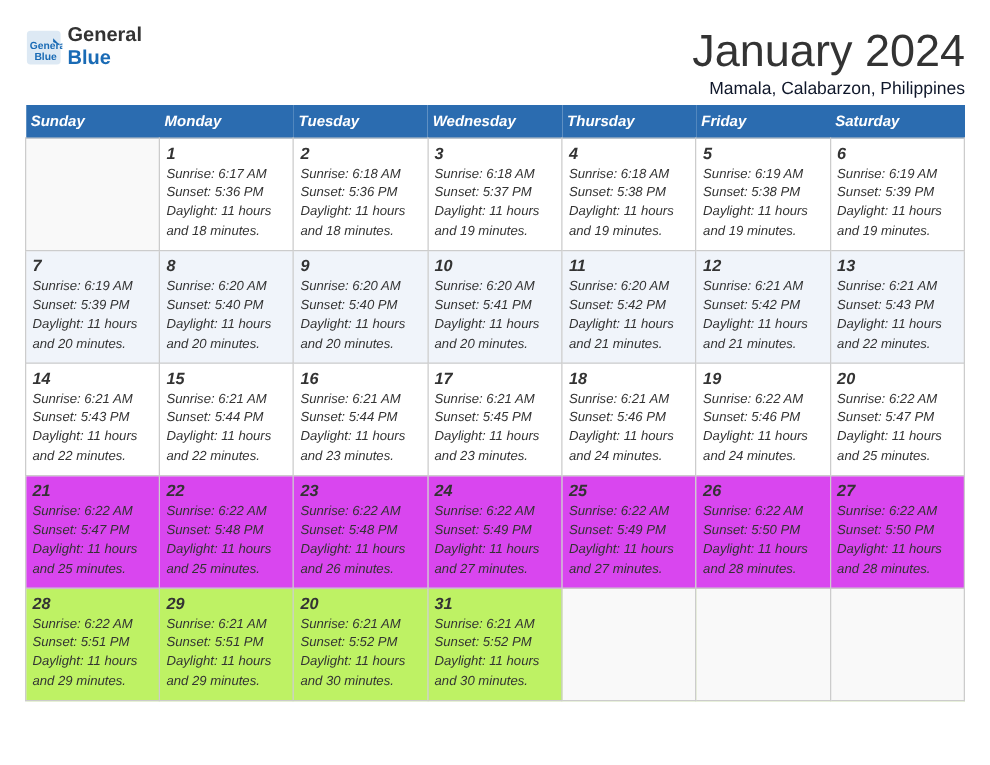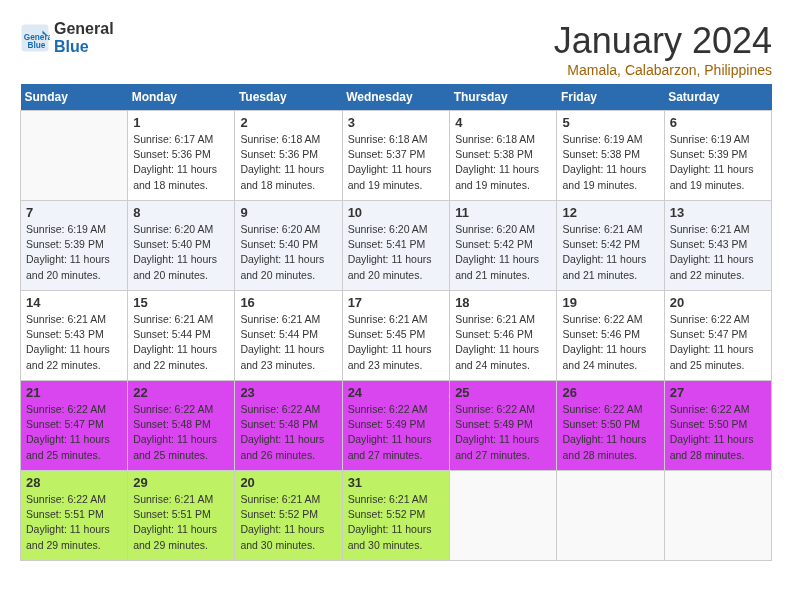--- a/index.html
+++ b/index.html
@@ -28,26 +28,27 @@
     .title-section {
       text-align: right;
     }
     .calendar-title {
       font-size: 36px;
       font-weight: normal;
       color: #333;
     }
     .calendar-subtitle {
       font-size: 14px;
-      color: #a16207;
+      color: #0f172a;
     }
     .calendar-table {
       width: 100%;
       border-collapse: collapse;
       font-size: 11px;
+      font-style: italic;
     }
     .calendar-table th {
       background-color: #2b6cb0;
       color: #fff;
       padding: 6px 4px;
       text-align: left;
       font-size: 12px;
       font-weight: bold;
     }
     .calendar-table td {

